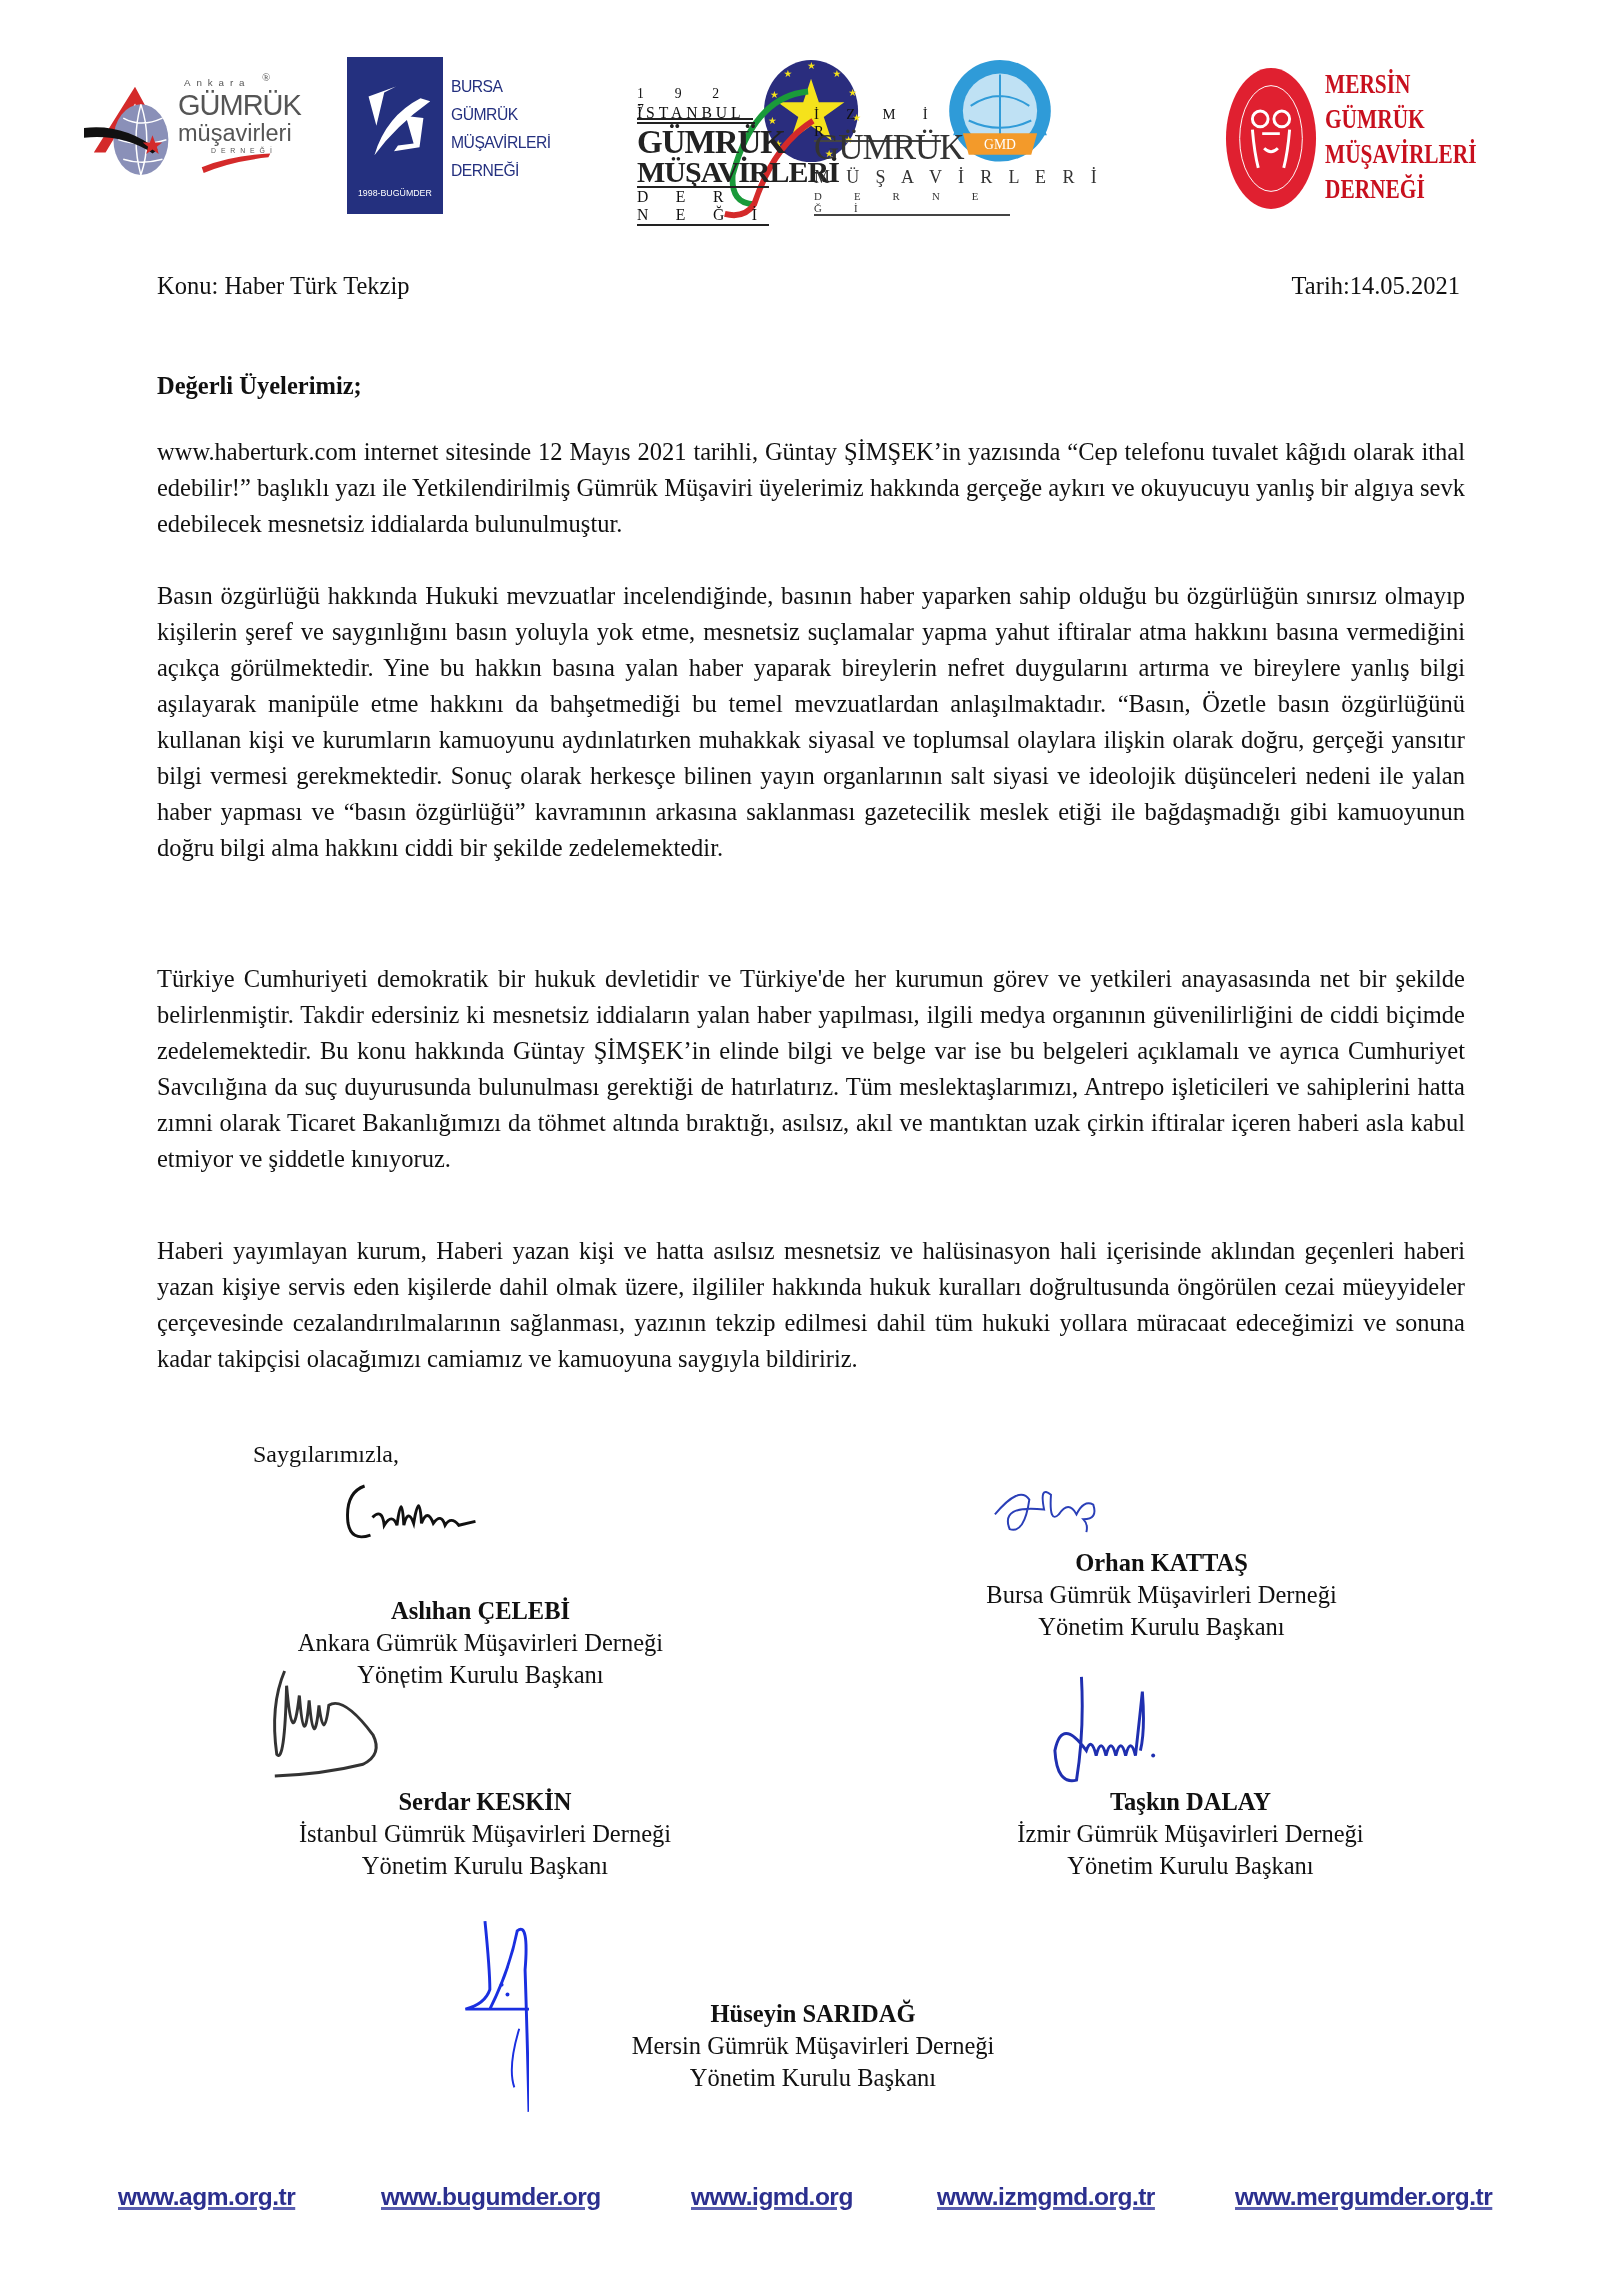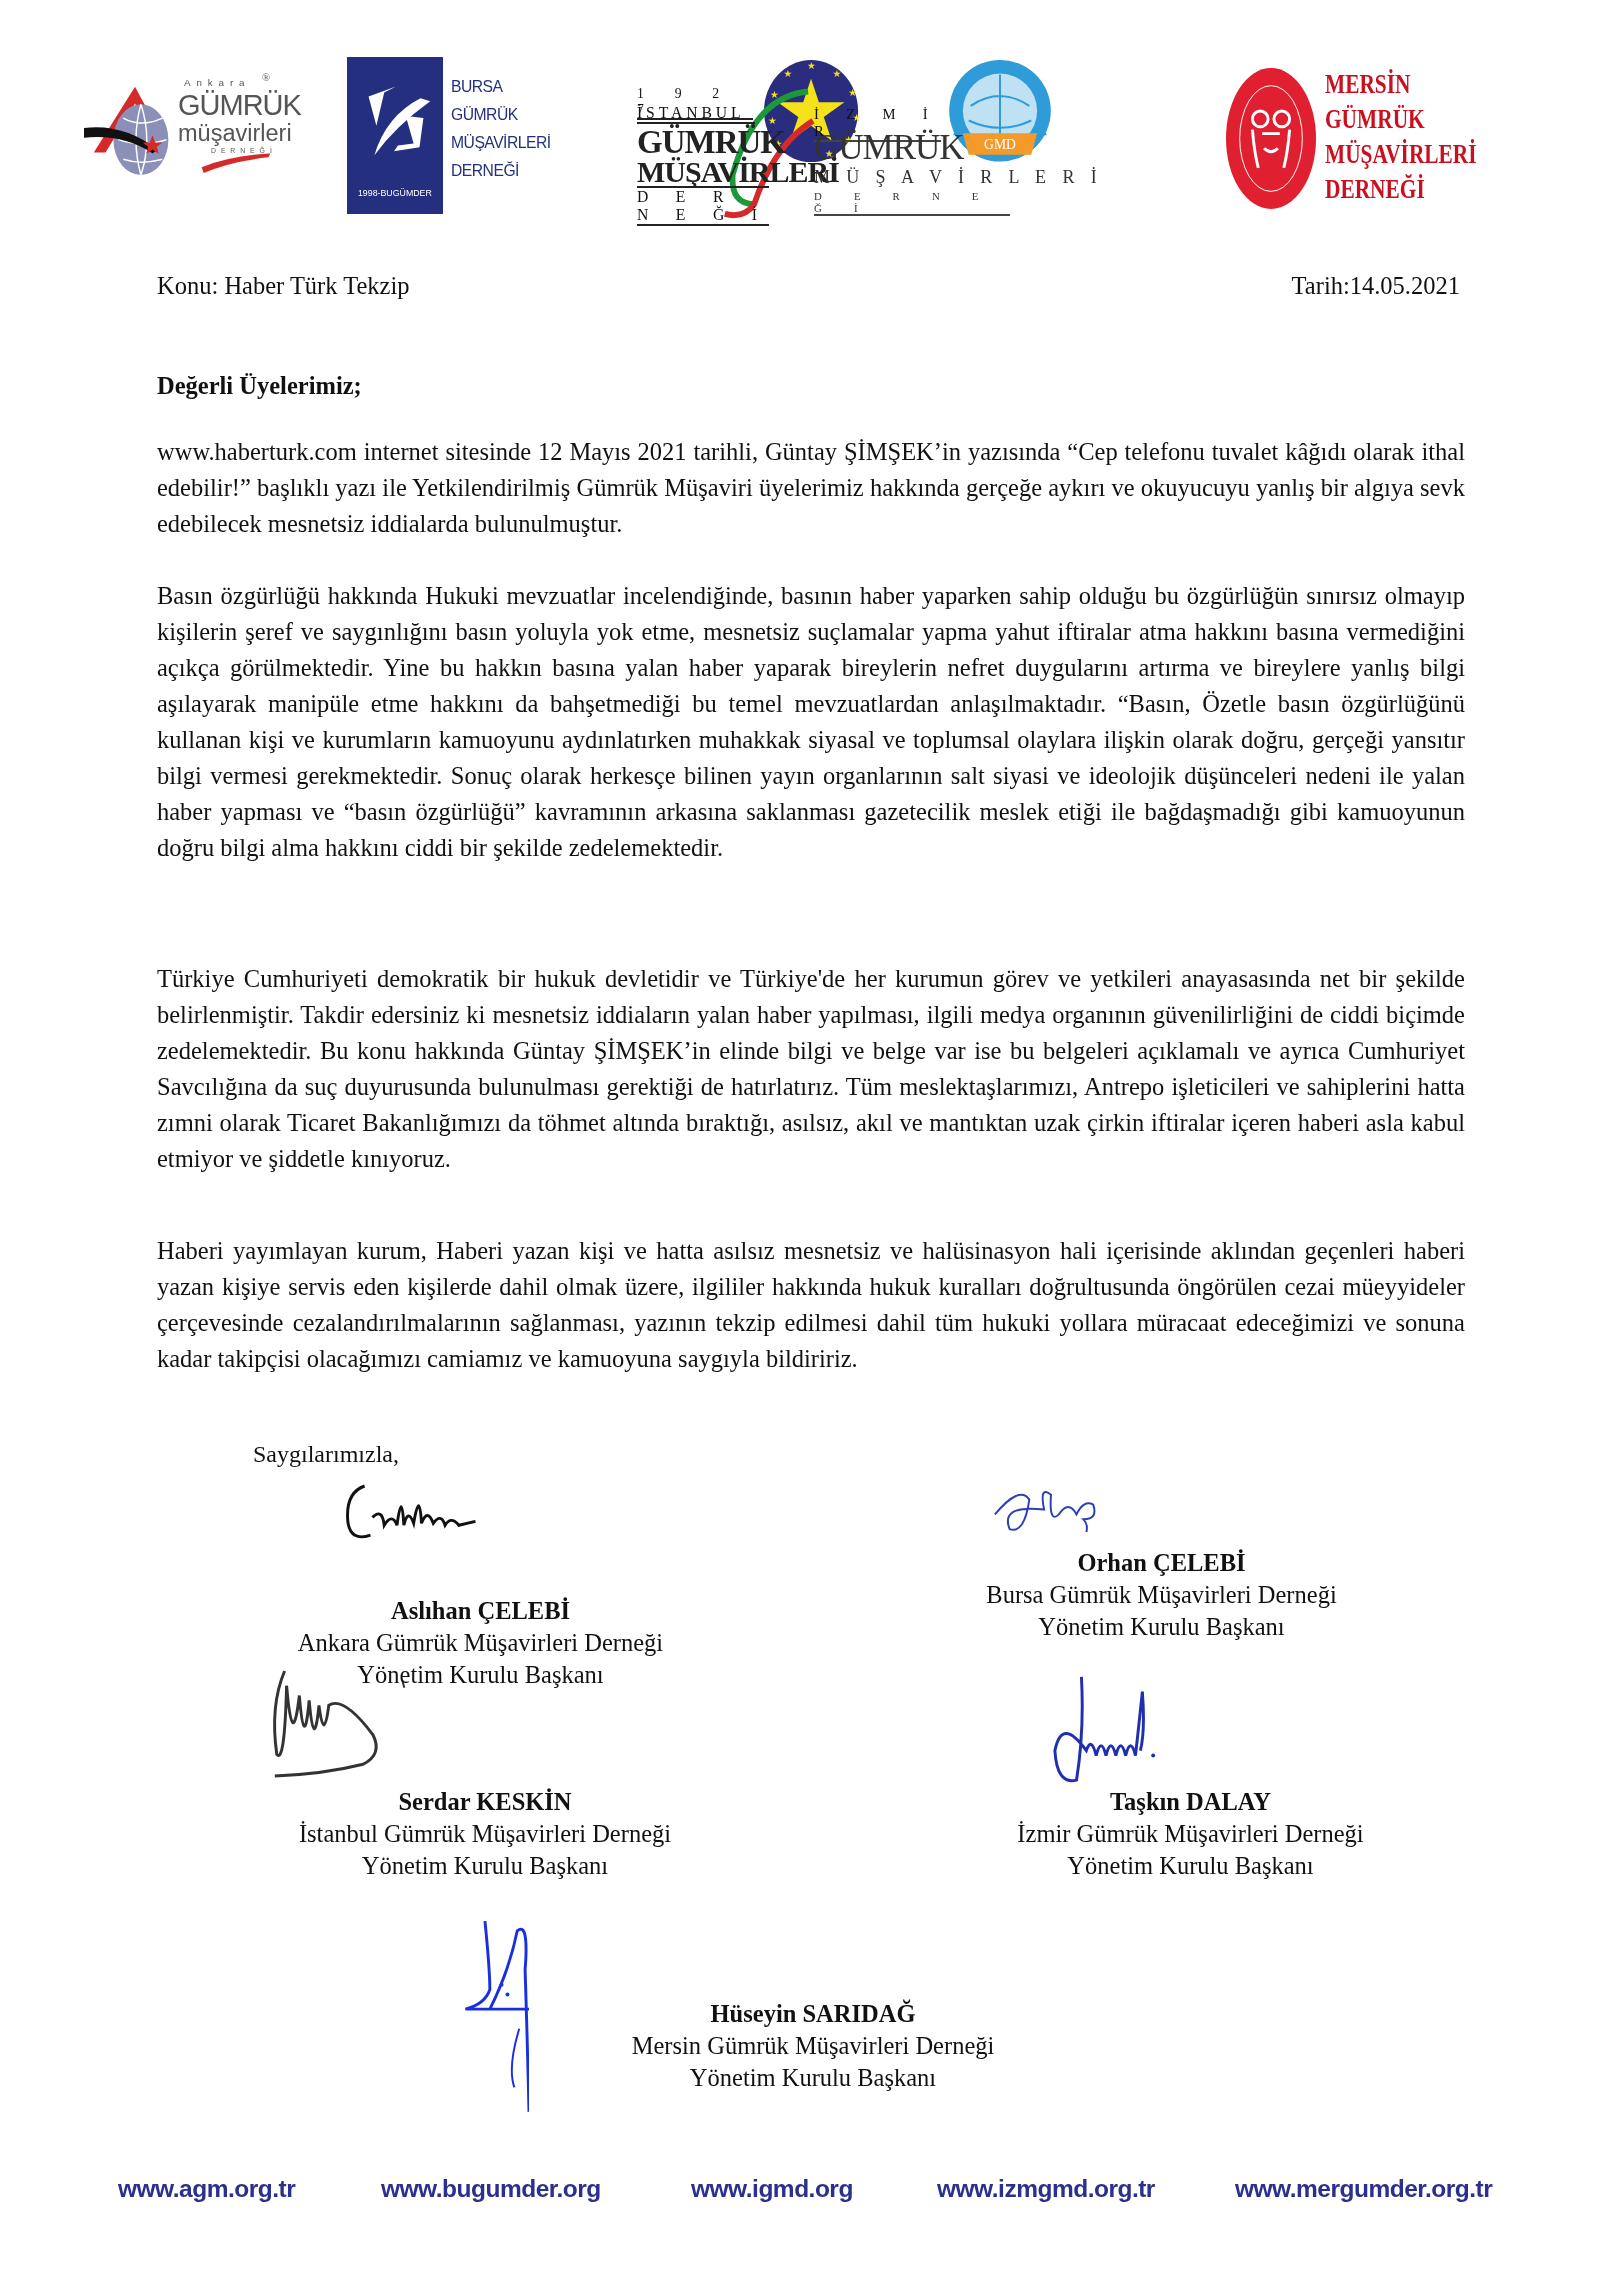--- a/index.html
+++ b/index.html
@@ -35,21 +35,21 @@
   .sig-a { left: 255px; top: 1547px; width: 451px; margin-top: 48px; }
   .sig-b { left: 936px; top: 1547px; width: 451px; }
   .sig-c { left: 250px; top: 1786px; width: 470px; }
   .sig-d { left: 965px; top: 1786px; width: 451px; }
   .sig-e { left: 578px; top: 1998px; width: 470px; }
 
   .signature { position: absolute; }
 
   .footer-links { position: absolute; top: 2175px; left: 118px; width: 1431px; font-family: "Liberation Sans", sans-serif;
                   font-weight: bold; font-size: 24.5px; color: #2b2f8e; }
-  .footer-links a { position: absolute; color: #2b2f8e; text-decoration-color: #5a5fb0; text-decoration-thickness: 2.9px; letter-spacing: -0.5px; }
+  .footer-links a { position: absolute; color: #2b2f8e; text-decoration: underline; text-decoration-color: #5a5fb0; text-decoration-thickness: 2.9px; letter-spacing: -0.5px; margin-top: 8px; }
 </style>
 </head>
 <body>
 
 <div class="logo ankara">
   <svg width="206" height="108" viewBox="0 0 210 110">
     <polygon points="10,85 52,18 80,70 70,72 52,35 22,85" fill="#d42a2a"></polygon>
     <ellipse cx="58" cy="72" rx="28" ry="36" fill="#8a90b8"></ellipse>
     <path d="M40 50 Q58 60 80 50 M35 72 Q58 80 84 72 M40 92 Q58 98 80 92 M58 36 Q48 72 58 108 M58 36 Q70 72 58 108" stroke="#fff" stroke-width="1.5" fill="none"></path>
     <path d="M0 60 Q40 55 75 82 L70 86 Q40 66 0 70 Z" fill="#111"></path>
@@ -169,21 +169,21 @@
   <circle cx="112" cy="75" r="2" fill="#1a2fe0"></circle>
     <circle cx="118" cy="85" r="2" fill="#1a2fe0"></circle>
 </svg>
 
 <div class="sig-block sig-a">
   <div class="sig-name">Aslıhan ÇELEBİ</div>
   <div>Ankara Gümrük Müşavirleri Derneği</div>
   <div>Yönetim Kurulu Başkanı</div>
 </div>
 <div class="sig-block sig-b">
-  <div class="sig-name">Orhan ÇELEBİ</div>
+  <div class="sig-name">Orhan KATTAŞ</div>
   <div>Bursa Gümrük Müşavirleri Derneği</div>
   <div>Yönetim Kurulu Başkanı</div>
 </div>
 <div class="sig-block sig-c">
   <div class="sig-name">Serdar KESKİN</div>
   <div>İstanbul Gümrük Müşavirleri Derneği</div>
   <div>Yönetim Kurulu Başkanı</div>
 </div>
 <div class="sig-block sig-d">
   <div class="sig-name">Taşkın DALAY</div>

